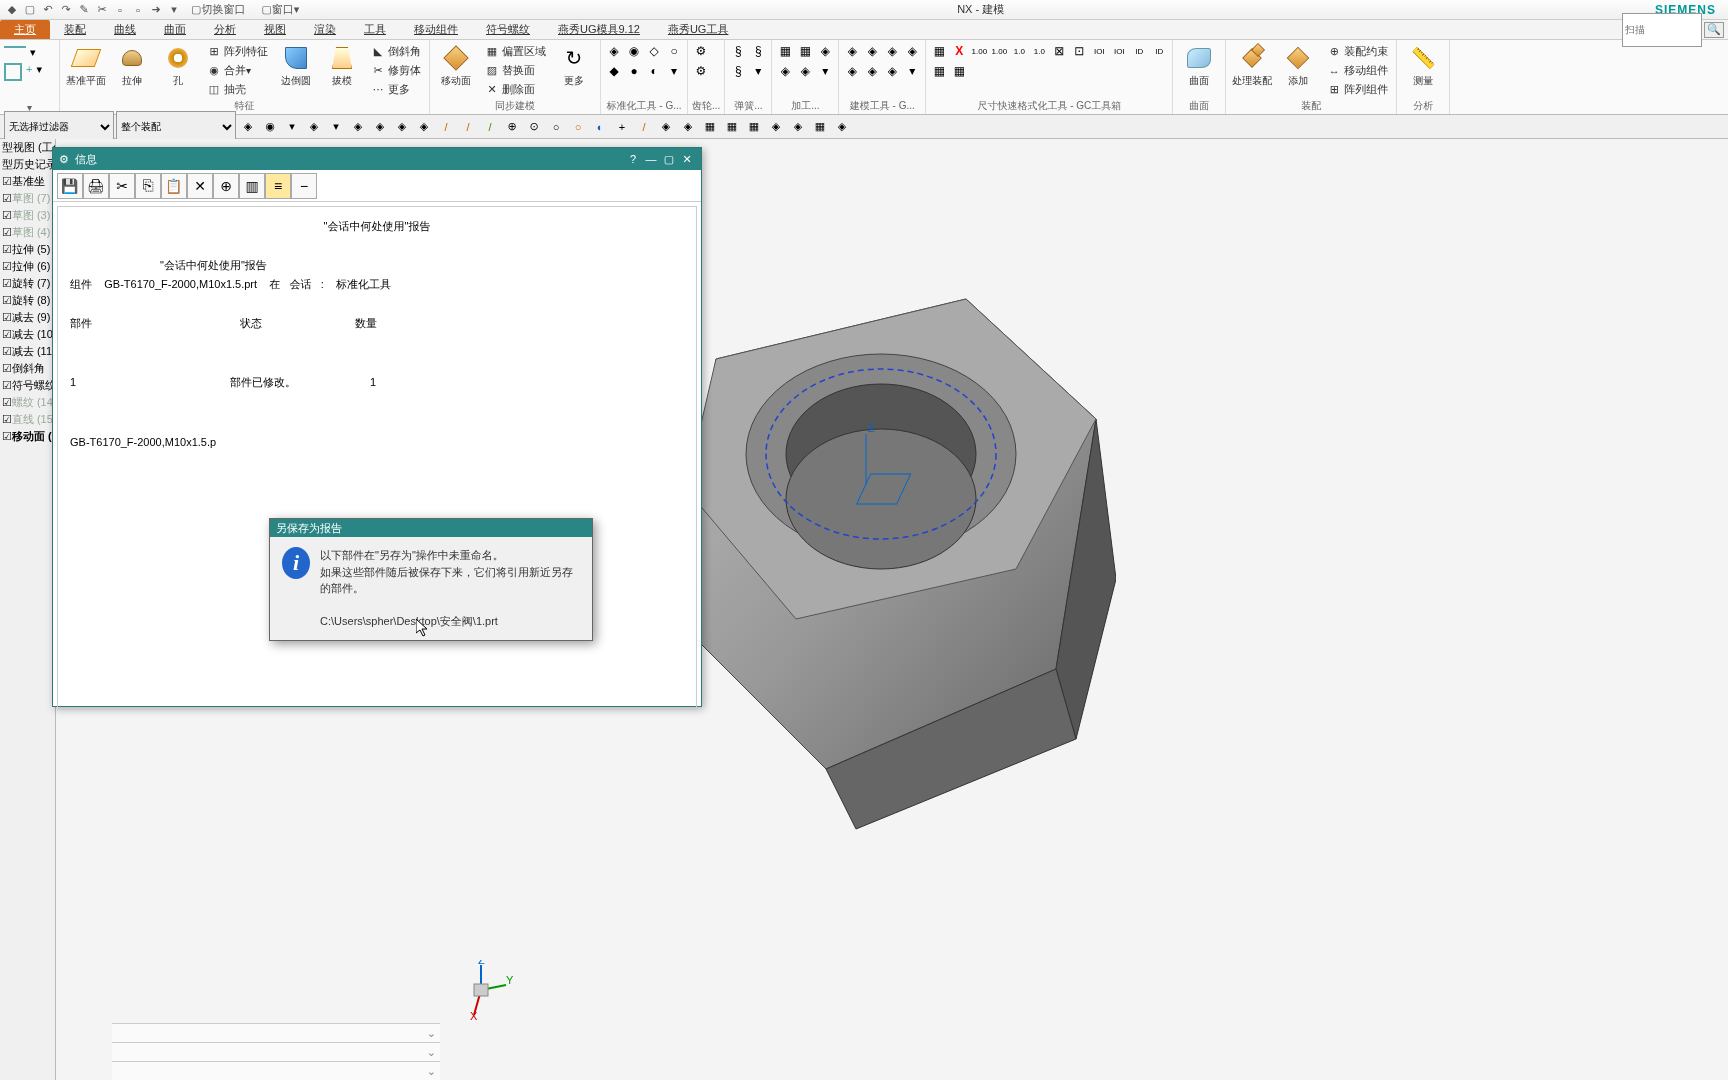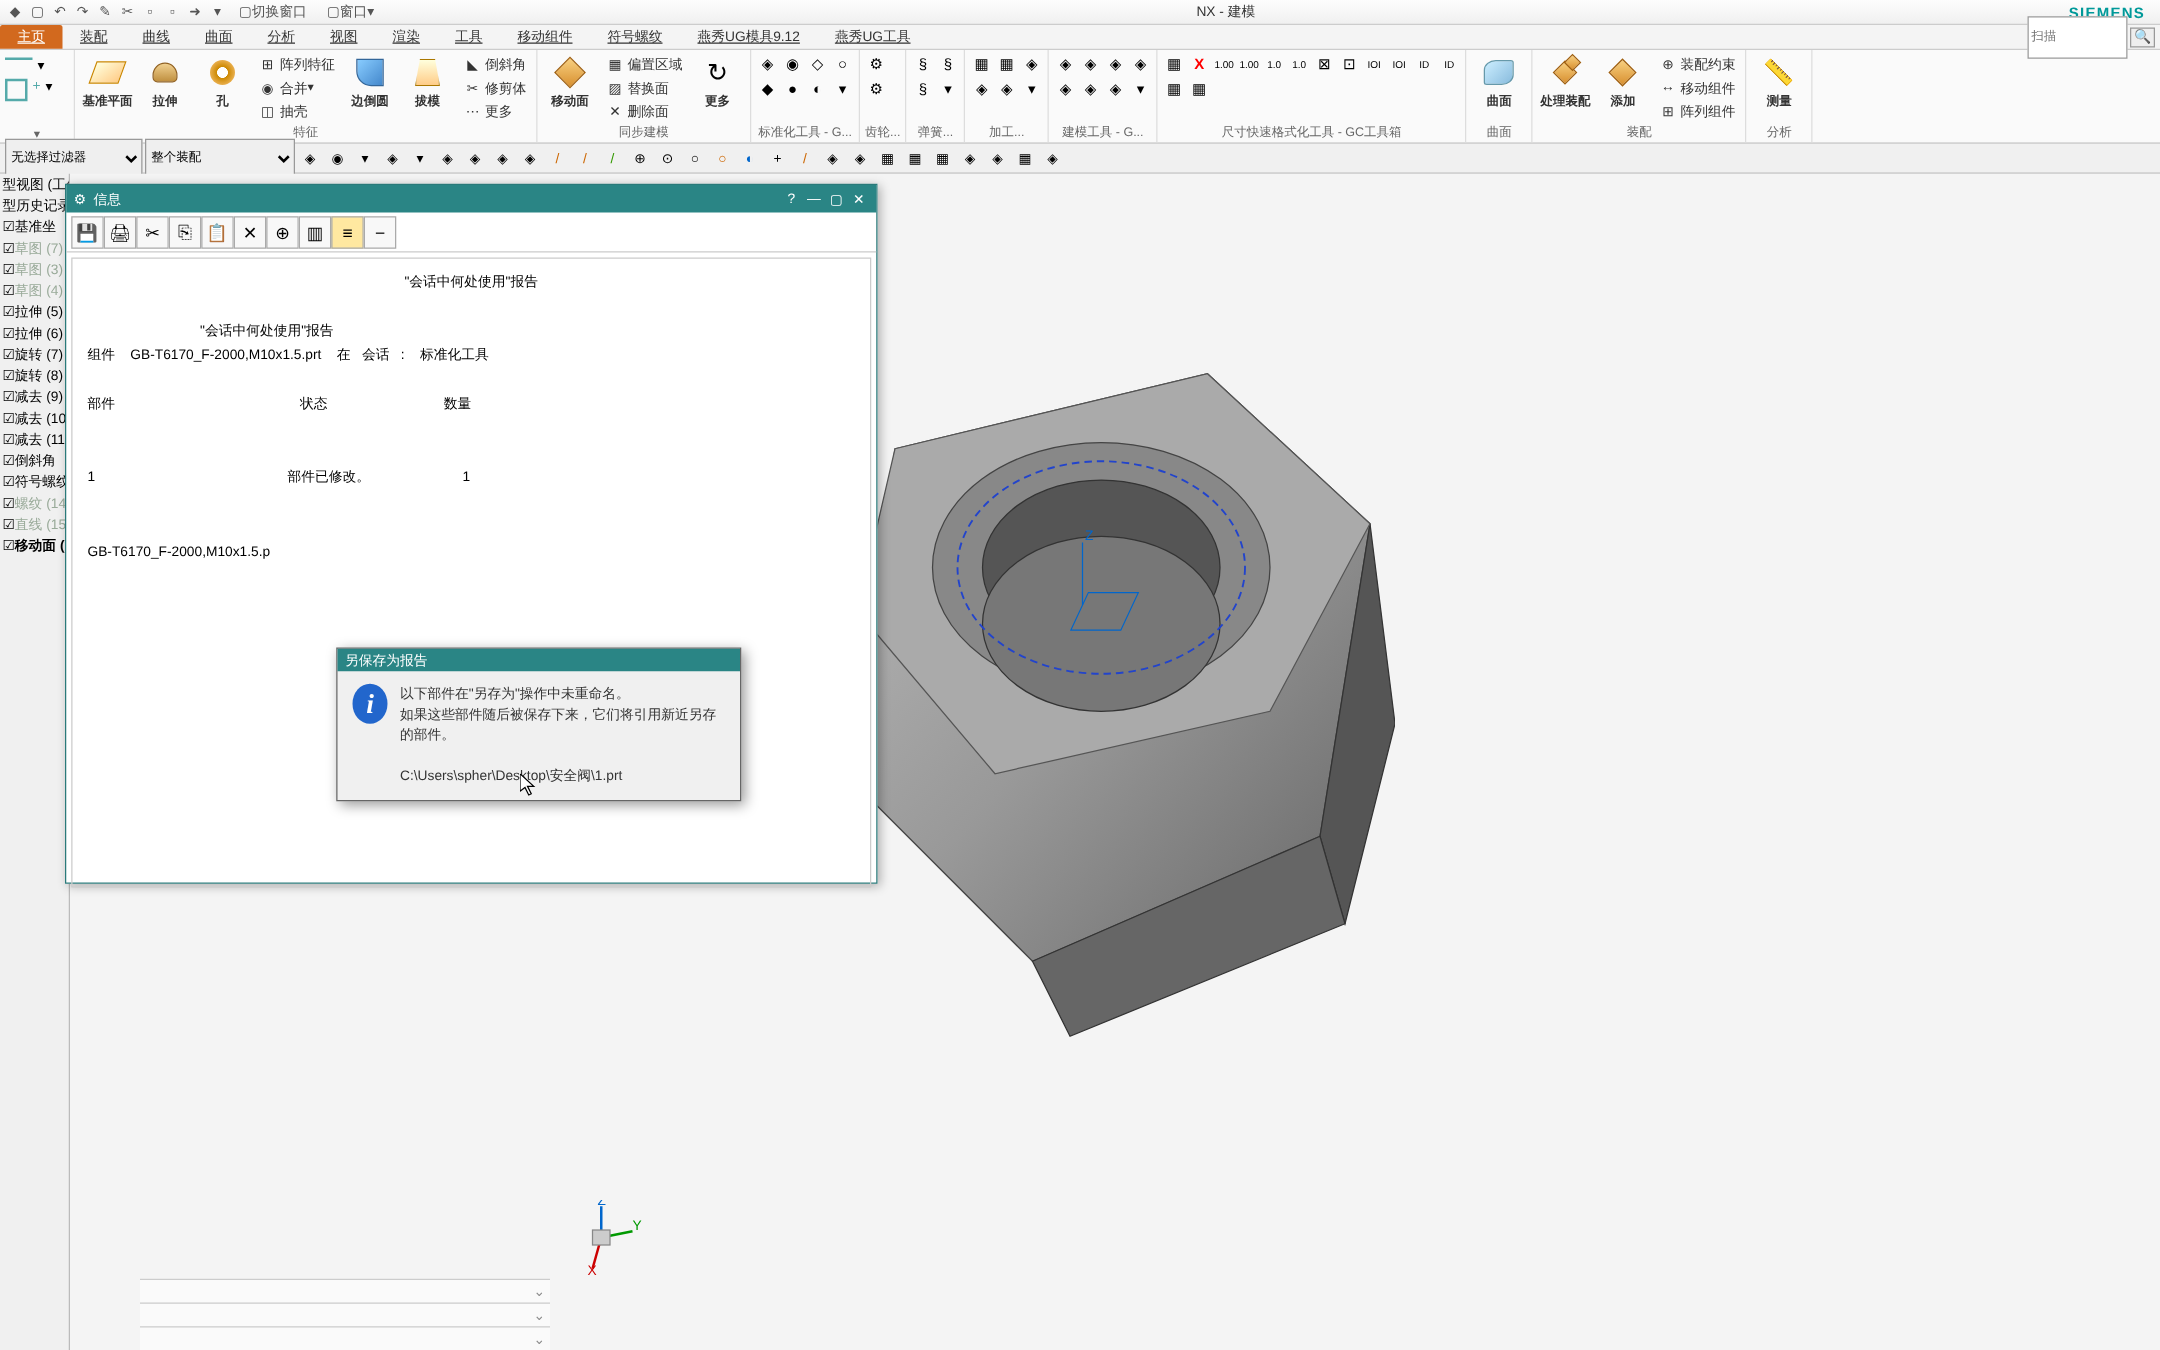--- a/index.html
+++ b/index.html
@@ -20,21 +20,21 @@
 .ribbon-search input { width: 80px; height: 16px; border: 1px solid #999; font-size: 10px; padding: 16px 2px; }
 .ribbon-search .search-btn { width: 20px; height: 16px; border: 1px solid #999; background: #eee; margin-left: 2px; display: flex; align-items: center; justify-content: center; }
 
 
 .ribbon-content { background: #fafafa; border-bottom: 1px solid #bbb; height: 75px; display: flex; }
 .ribbon-group { display: flex; flex-direction: column; border-right: 1px solid #ddd; padding: 2px 4px 0; }
 .ribbon-group-body { display: flex; flex: 1; gap: 2px; align-items: flex-start; }
 .ribbon-group-label { text-align: center; font-size: 10px; color: #666; padding: 1px 0; }
 .big-btn { display: flex; flex-direction: column; align-items: center; width: 44px; cursor: pointer; }
 .big-btn .icon { width: 32px; height: 32px; display: flex; align-items: center; justify-content: center; font-size: 20px; }
-.big-btn .label { font-size: 10px; color: #333; text-align: center; font-weight: bold; }
+.big-btn .label { font-size: 10px; color: #333; text-align: center; }
 .btn-col { display: flex; flex-direction: column; gap: 1px; }
 .small-btn { display: flex; align-items: center; height: 18px; padding: 0 4px; font-size: 10px; color: #333; cursor: pointer; white-space: nowrap; }
 .small-btn .sicon { width: 16px; height: 16px; margin-right: 2px; display: inline-flex; align-items: center; justify-content: center; }
 .icon-row { display: flex; gap: 2px; }
 .icon-row .ricon { width: 18px; height: 18px; border: 1px solid transparent; display: flex; align-items: center; justify-content: center; font-size: 12px; cursor: pointer; }
 
 
 .filter-bar { height: 24px; background: #f0f0f0; border-bottom: 1px solid #bbb; display: flex; align-items: center; padding: 0 4px; gap: 2px; }
 .filter-bar select { height: 32px; font-size: 10px; border: 1px solid #999; }
 .filter-bar .ficon { width: 20px; height: 20px; border: 1px solid transparent; display: flex; align-items: center; justify-content: center; cursor: pointer; }

